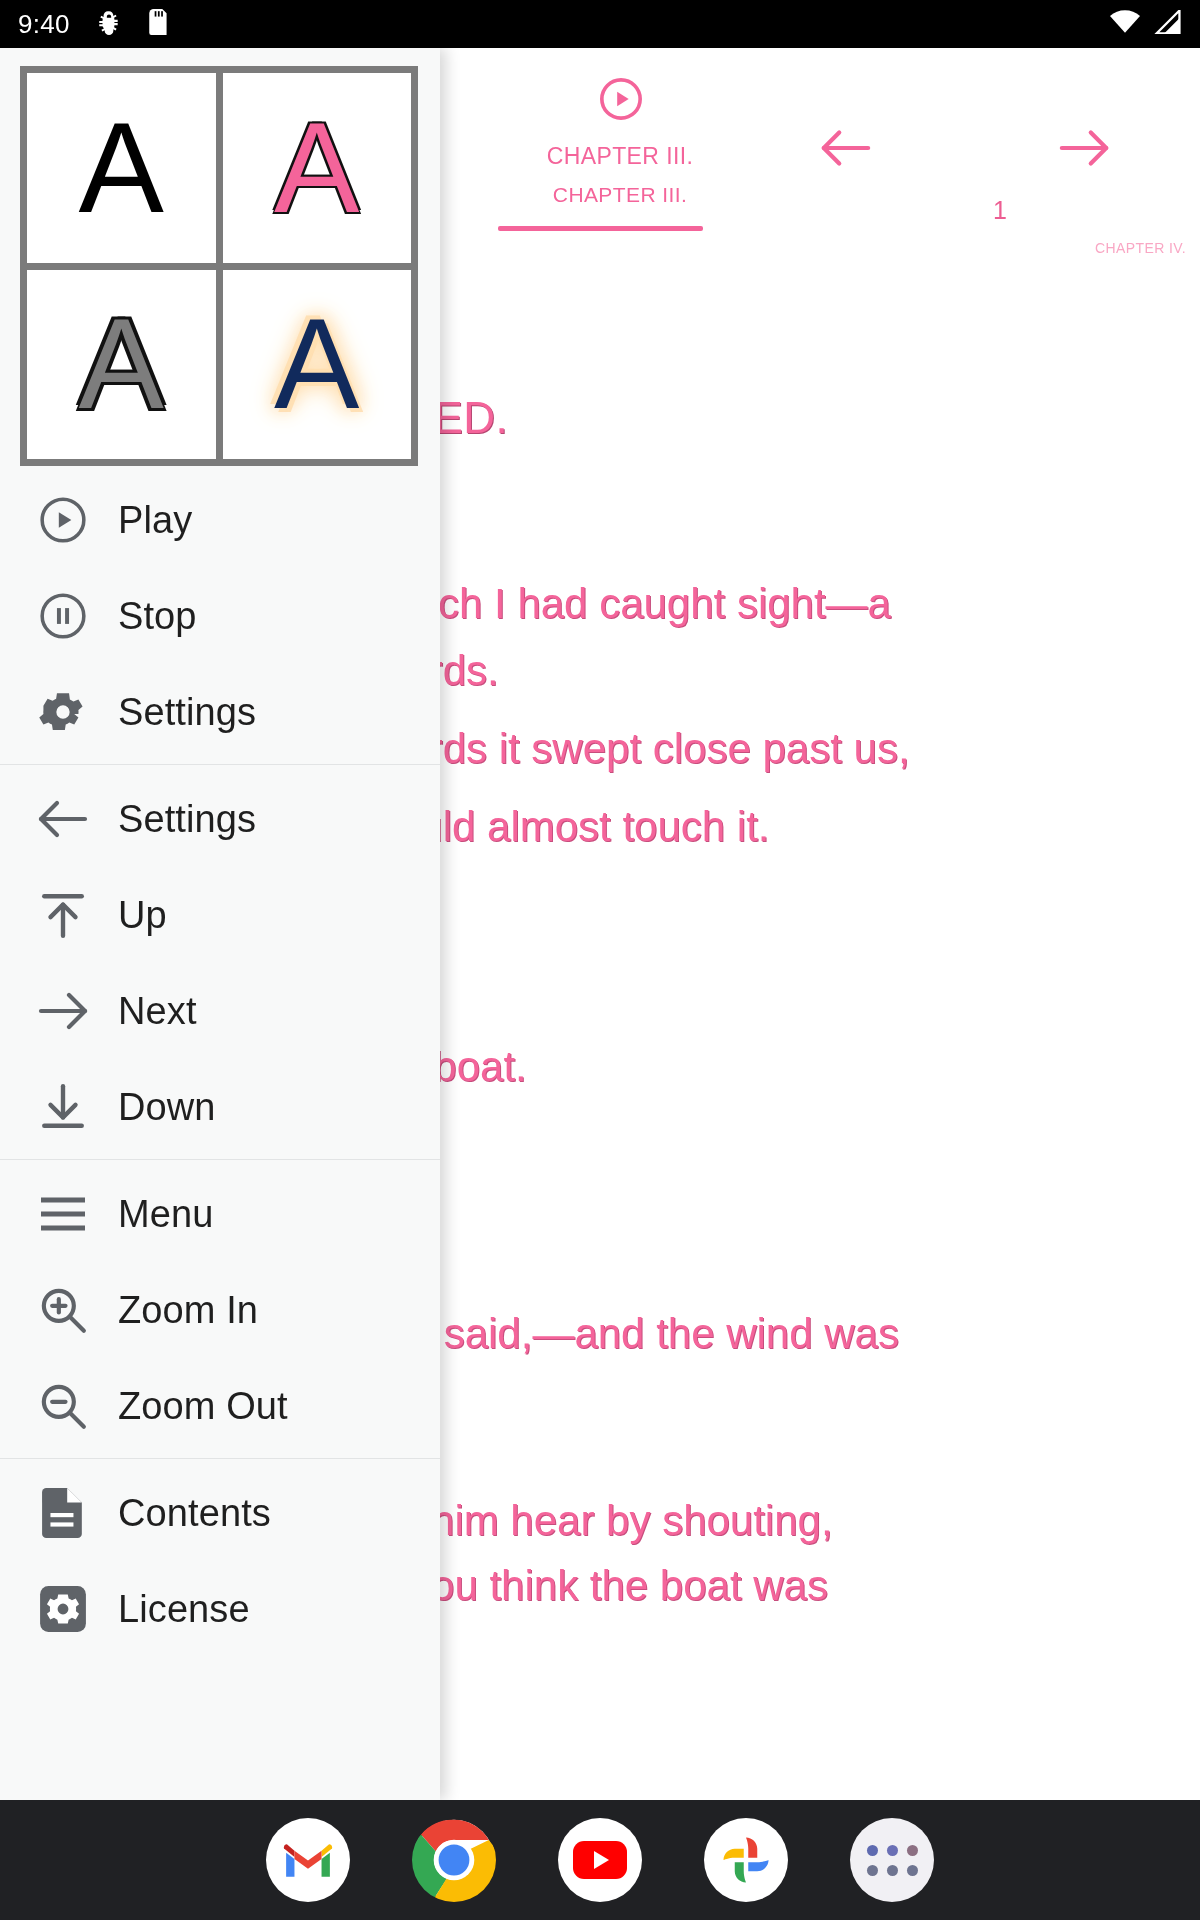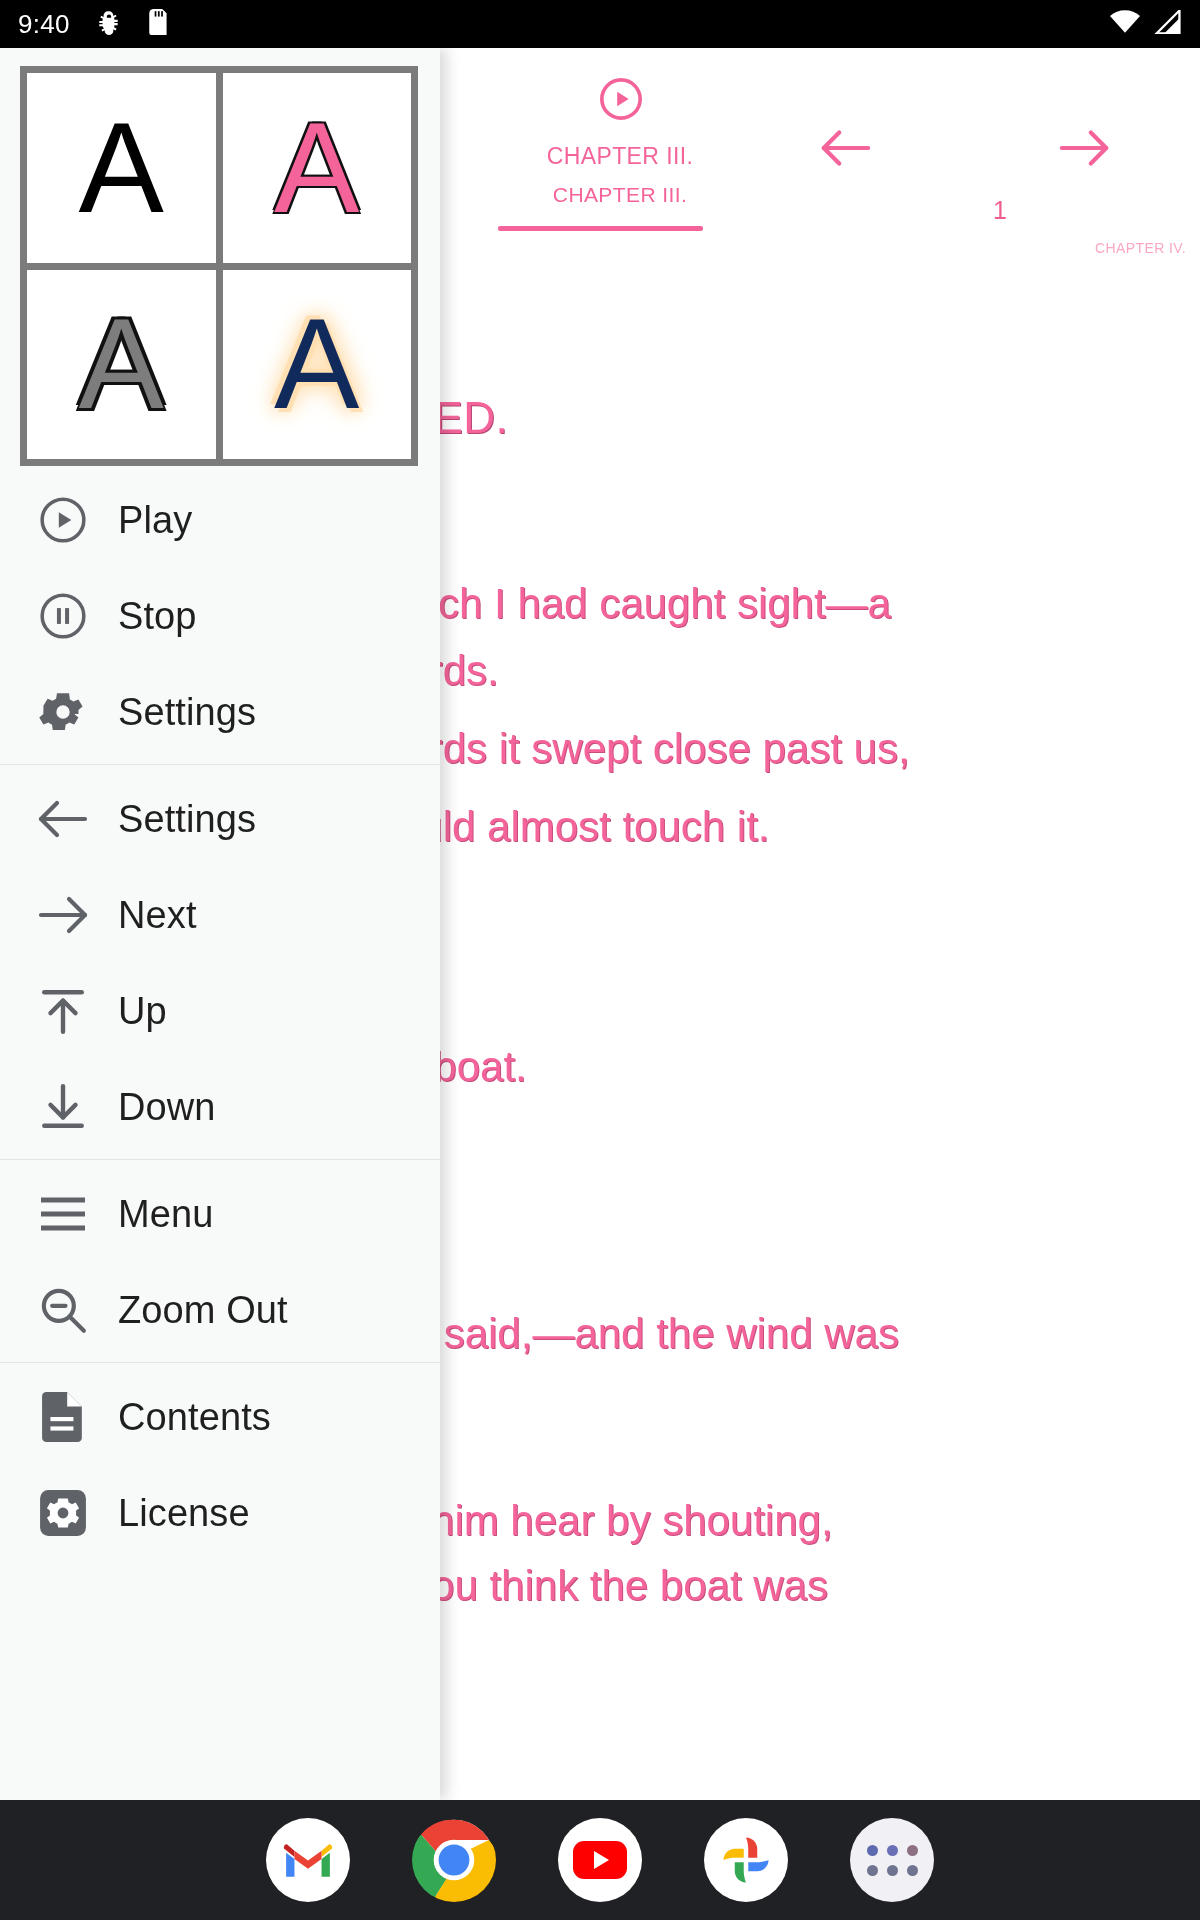--- a/index.html
+++ b/index.html
@@ -248,59 +248,70 @@
         <span class="mi-icon">
           <svg width="52" height="44" viewBox="0 0 26 22" fill="none" stroke="#5f6368" stroke-width="2.1" stroke-linecap="round" stroke-linejoin="round">
             <path d="M24 11H2"></path>
               <path d="M10 3 2 11l8 8"></path>
           </svg>
         </span>
         <span class="mi-label">Settings</span>
       </div>
       <div class="menu-item">
         <span class="mi-icon">
-          <svg width="52" height="44" viewBox="0 0 26 22" fill="none" stroke="#5f6368" stroke-width="2.1" stroke-linecap="round" stroke-linejoin="round">
-            <path d="M2 11h22"></path>
-              <path d="M16 3l8 8-8 8"></path>
-          </svg>
-        </span>
-        <span class="mi-label">Next</span>
-      </div>
-      <div class="menu-item">
-        <span class="mi-icon">
           <svg width="46" height="50" viewBox="0 0 22 24" fill="none" stroke="#5f6368" stroke-width="2.1" stroke-linecap="round" stroke-linejoin="round">
             <path d="M2 3h18"></path>
               <path d="M11 22V7"></path>
               <path d="M5 13l6-6 6 6"></path>
           </svg>
         </span>
         <span class="mi-label">Up</span>
       </div>
       <div class="menu-item">
         <span class="mi-icon">
+          <svg width="52" height="44" viewBox="0 0 26 22" fill="none" stroke="#5f6368" stroke-width="2.1" stroke-linecap="round" stroke-linejoin="round">
+            <path d="M2 11h22"></path>
+              <path d="M16 3l8 8-8 8"></path>
+          </svg>
+        </span>
+        <span class="mi-label">Next</span>
+      </div>
+      <div class="menu-item">
+        <span class="mi-icon">
           <svg width="46" height="50" viewBox="0 0 22 24" fill="none" stroke="#5f6368" stroke-width="2.1" stroke-linecap="round" stroke-linejoin="round">
             <path d="M2 21h18"></path>
               <path d="M11 2v15"></path>
               <path d="M5 11l6 6 6-6"></path>
           </svg>
         </span>
         <span class="mi-label">Down</span>
       </div>
     </div>
 
     <div class="menu-group">
       <div class="menu-item">
         <span class="mi-icon">
           <svg width="50" height="36" viewBox="0 0 24 18" fill="none" stroke="#5f6368" stroke-width="2.5" stroke-linecap="butt">
             <path d="M1 2h22"></path>
               <path d="M1 9h22"></path>
               <path d="M1 16h22"></path>
           </svg>
         </span>
         <span class="mi-label">Menu</span>
+      </div>
+      <div class="menu-item">
+        <span class="mi-icon">
+          <svg width="50" height="50" viewBox="0 0 24 24" fill="none" stroke="#5f6368" stroke-width="2" stroke-linecap="round">
+            <circle cx="10" cy="10" r="7.2"></circle>
+            <path d="M15.4 15.4 22 22"></path>
+            <path d="M10 6.8v6.4"></path>
+              <path d="M6.8 10h6.4"></path>
+          </svg>
+        </span>
+        <span class="mi-label">Zoom In</span>
       </div>
       <div class="menu-item">
         <span class="mi-icon">
           <svg width="50" height="50" viewBox="0 0 24 24" fill="none" stroke="#5f6368" stroke-width="2" stroke-linecap="round">
             <circle cx="10" cy="10" r="7.2"></circle>
             <path d="M15.4 15.4 22 22"></path>
             <path d="M6.8 10h6.4"></path>
           </svg>
         </span>
         <span class="mi-label">Zoom Out</span>

